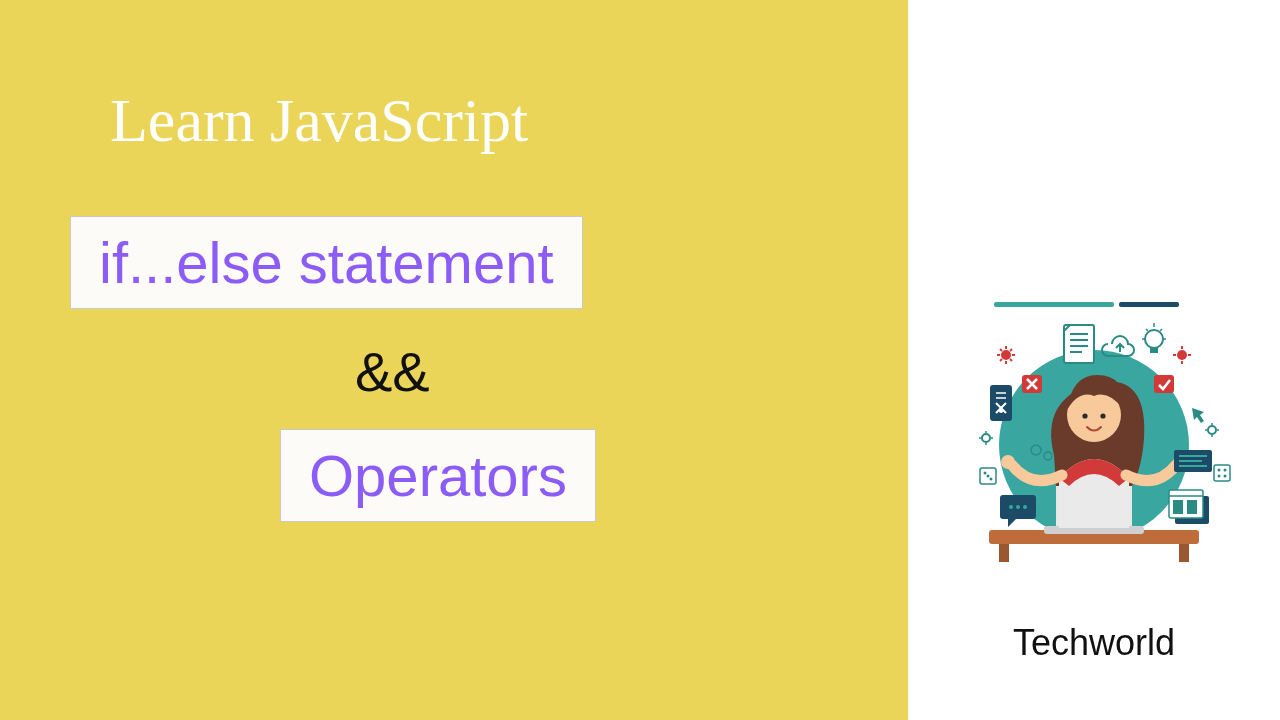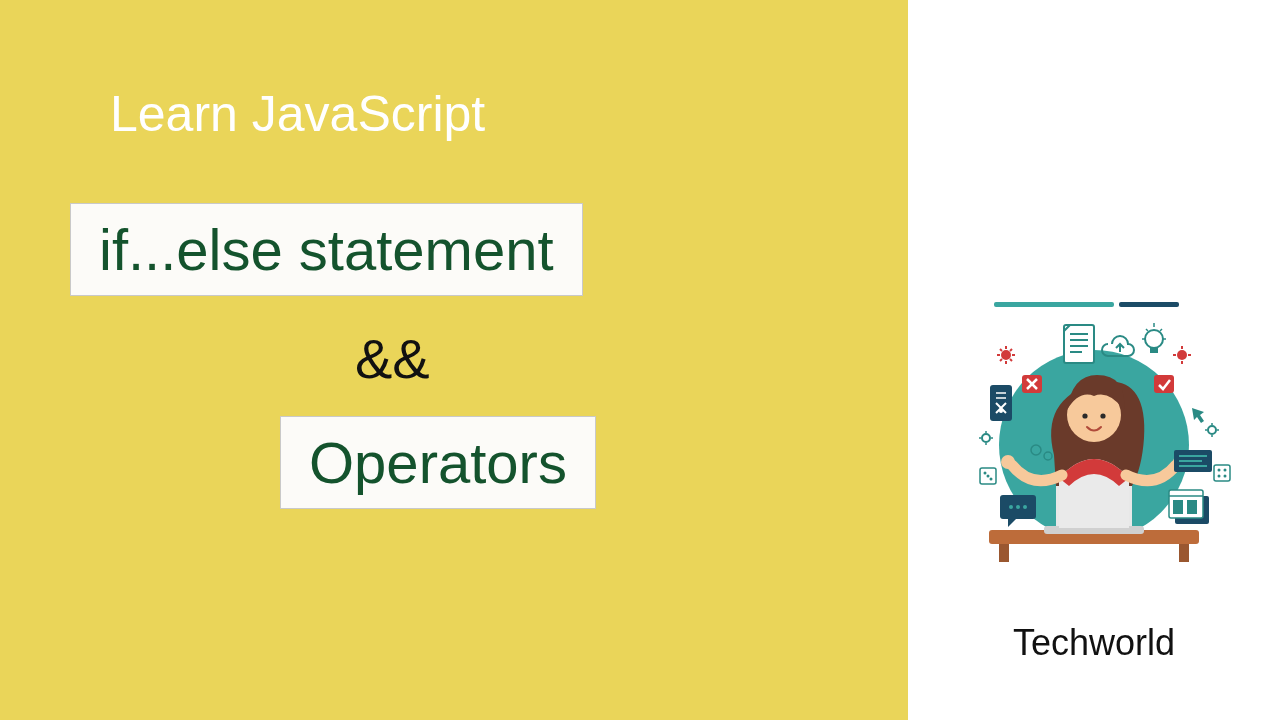--- a/index.html
+++ b/index.html
@@ -22,32 +22,33 @@
       height: 720px;
       background: #ffffff;
       display: flex;
       flex-direction: column;
       align-items: center;
       justify-content: flex-end;
       padding-bottom: 55px;
     }
     .heading {
       color: #ffffff;
-      font-size: 50px;
+      font-size: 62px;
       font-weight: 400;
       margin-left: 60px;
       margin-bottom: 60px;
+      font-family: Liberation Serif, serif;
     }
     .pill {
       background: #fcfbf8;
       border: 1px solid #c9c9c9;
       display: inline-block;
       padding: 12px 28px;
       font-size: 58px;
-      color: #14532d;
+      color: #8b5cf6;
       font-weight: 400;
     }
     .pill-1 { margin-left: 20px; margin-bottom: 30px; }
     .amp {
       font-size: 56px;
       color: #111111;
       margin-left: 305px;
       margin-bottom: 25px;
       font-weight: 500;
     }

